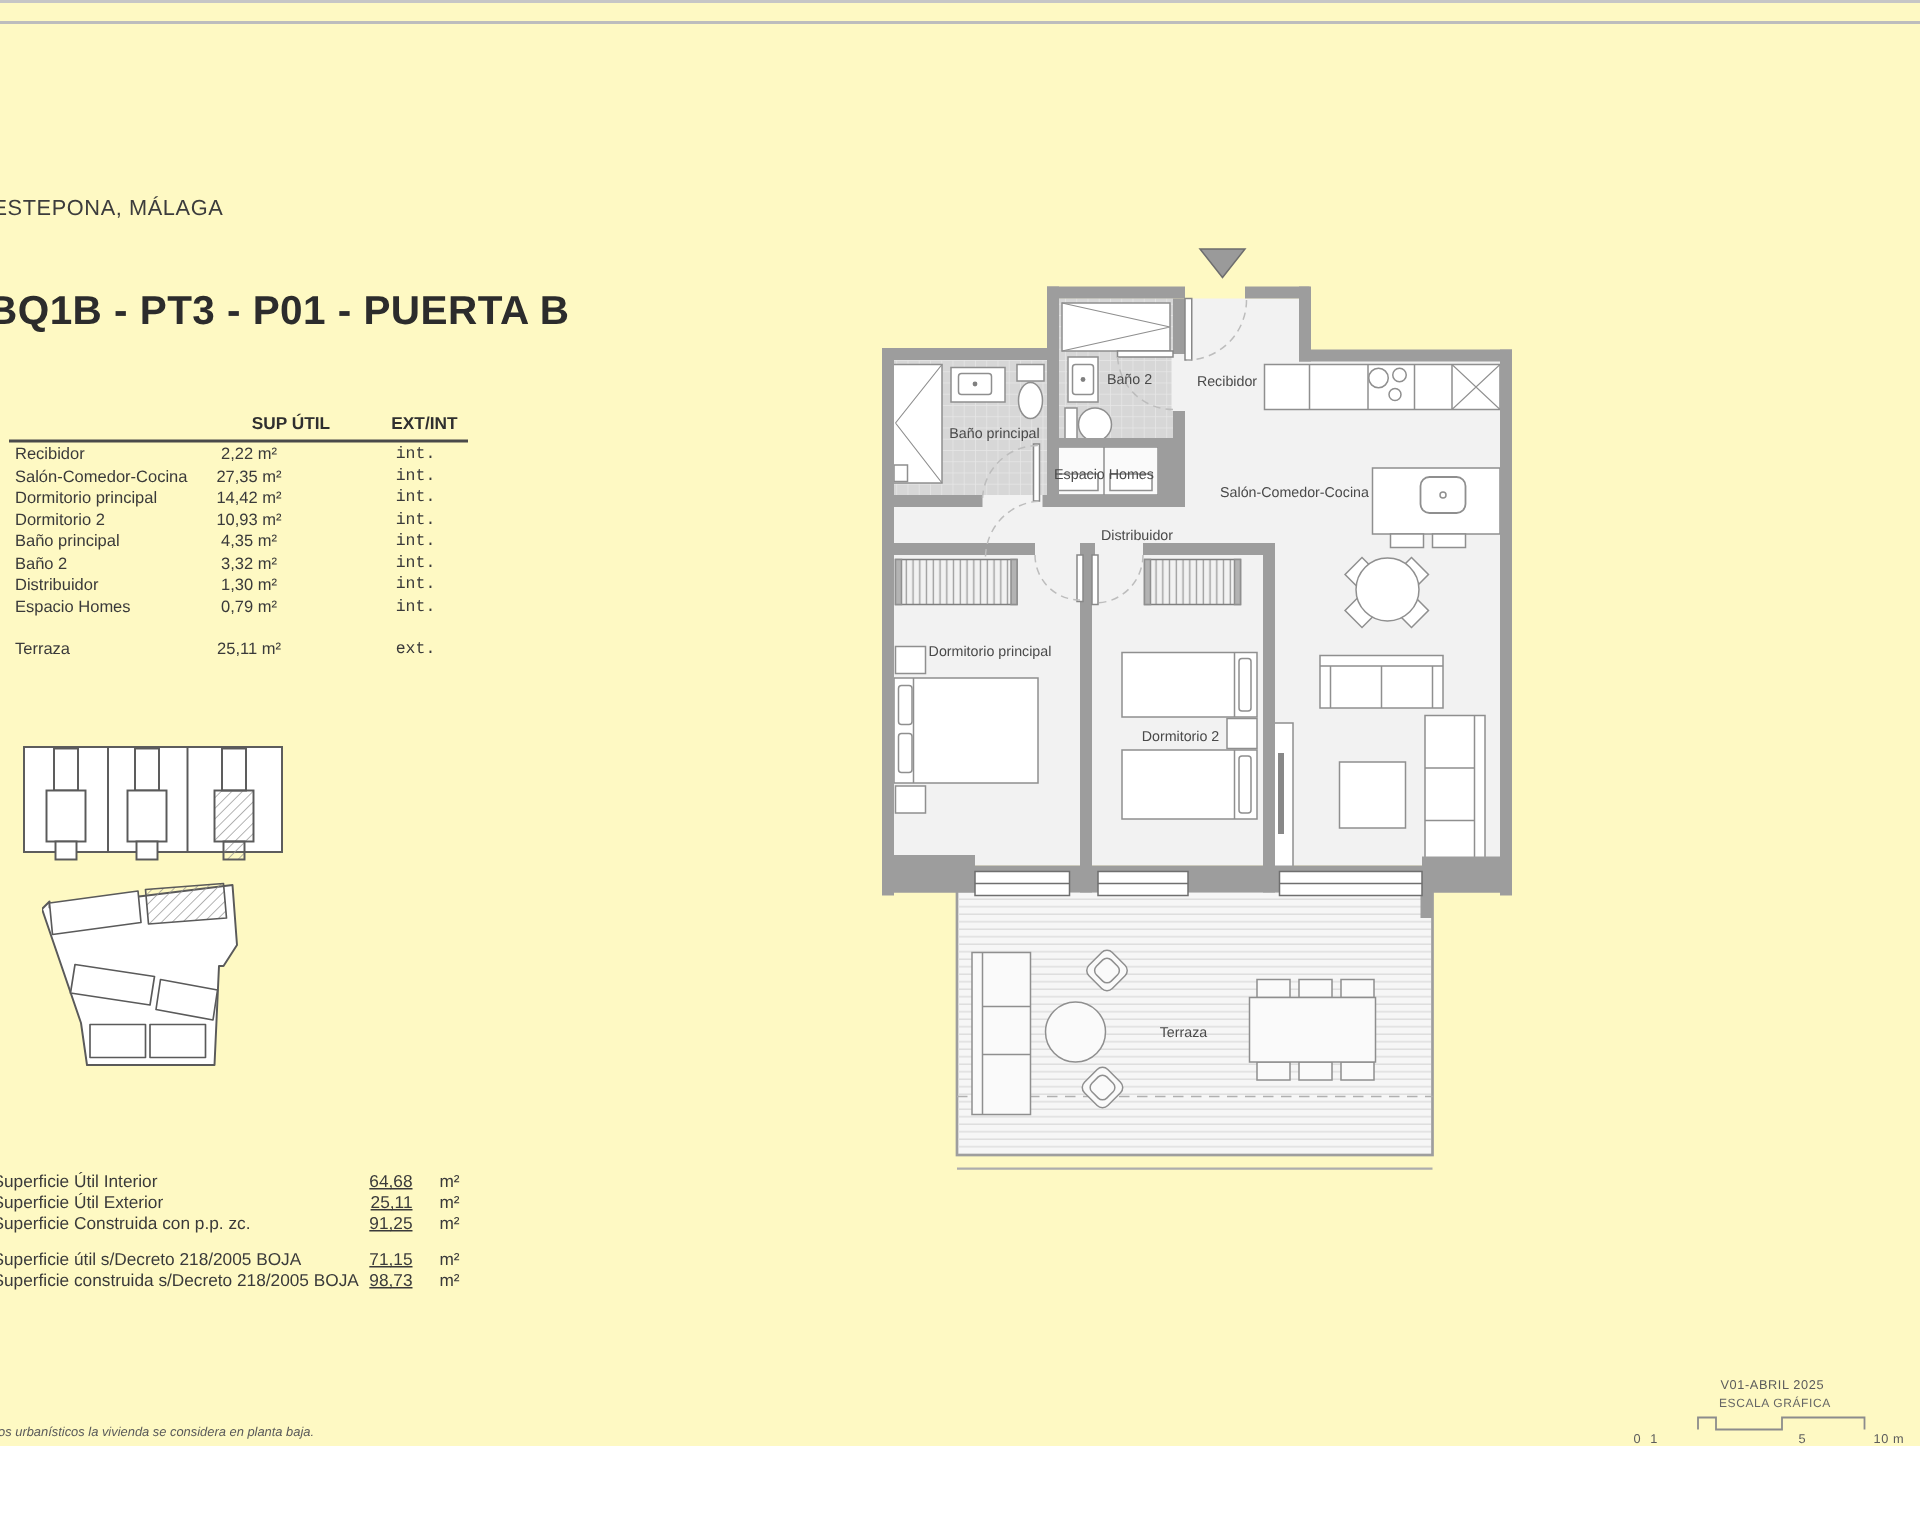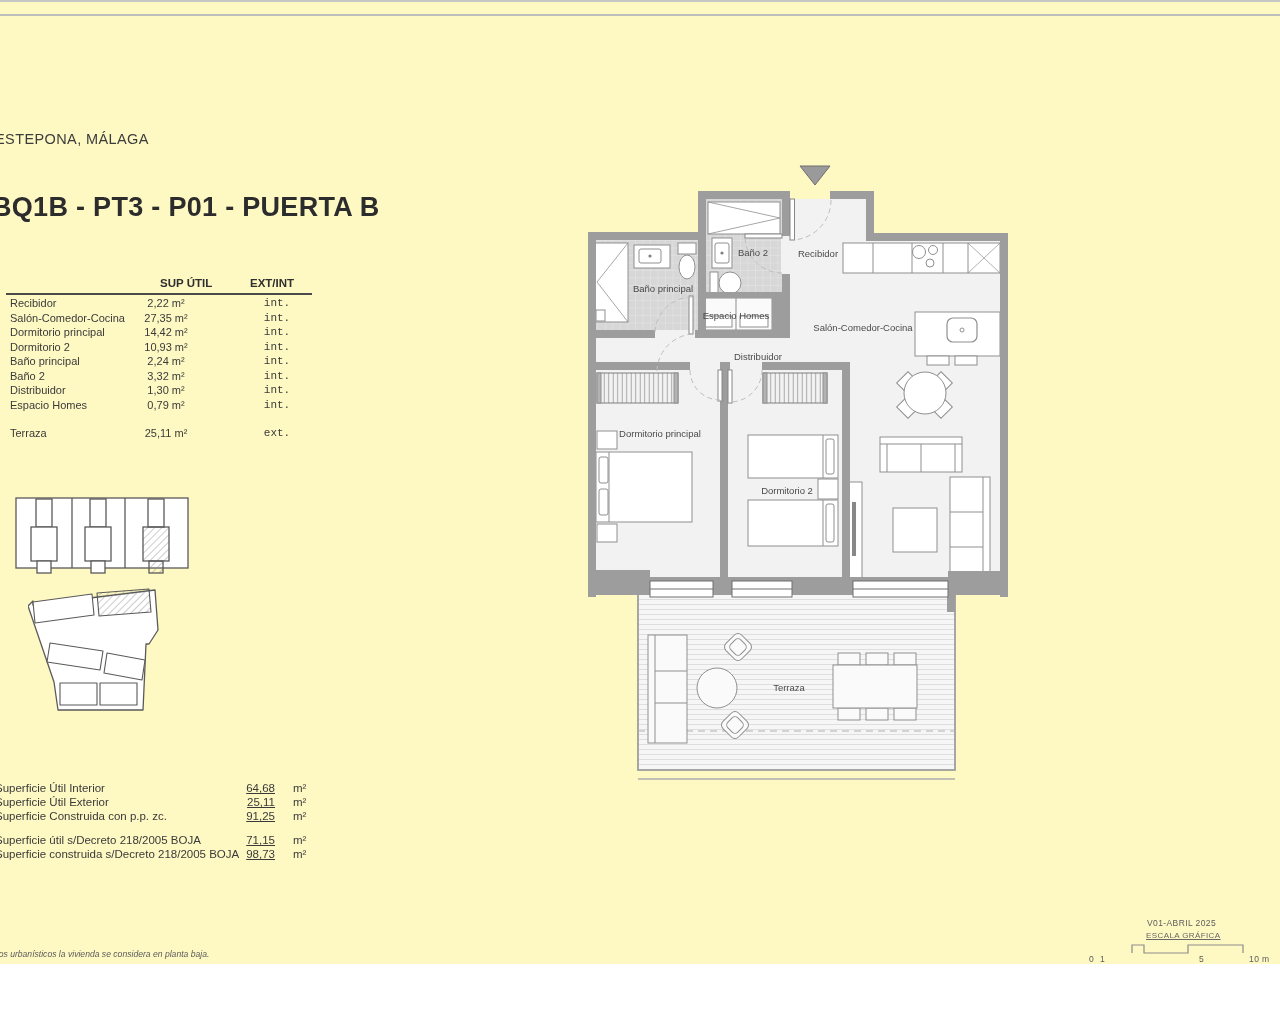--- a/index.html
+++ b/index.html
@@ -4,21 +4,21 @@
 <style>
   * { margin:0; padding:0; box-sizing:border-box; }
   html,body { background:#fff; }
   body { font-family:"Liberation Sans", sans-serif; }
   #page { position:relative; width:1280px; height:964px; background:#fef9c3; overflow:hidden; color:#383838; }
   .abs { position:absolute; }
   .hline { position:absolute; left:0; width:1280px; background:#c6c6c6; }
   .loc { top:131px; left:-5px; font-size:14.5px; letter-spacing:.4px; color:#3c3c3c; white-space:nowrap; }
   .title { top:192px; left:-8px; font-size:27px; font-weight:bold; color:#2c2c2c; letter-spacing:.3px; white-space:nowrap; }
   
-  .th { position:absolute; font-size:11.5px; font-weight:bold; color:#2f2f2f; text-align:left; }
+  .th { position:absolute; font-size:11.5px; font-weight:bold; color:#2f2f2f; text-align:right; }
   .tline { position:absolute; left:6px; top:293px; width:306px; height:1.5px; background:#4a4a4a; }
   .trow { position:absolute; height:14.5px; font-size:11px; color:#3a3a3a; }
   .trow .nm { position:absolute; left:10px; white-space:nowrap; }
   .trow .ar { position:absolute; left:120px; width:92px; text-align:center; }
   .trow .ty { position:absolute; left:252px; width:50px; text-align:center;font-family:Liberation Mono, monospace; }
   
   .srow { position:absolute; height:13px; font-size:11.5px; color:#3a3a3a; }
   .srow .lb { position:absolute; left:-5px; white-space:nowrap; }
   .srow .vl { position:absolute; left:178px; width:97px; text-align:right;text-decoration:underline; }
   .srow .un { position:absolute; left:293px; }
@@ -59,21 +59,21 @@
       <span class="ar">14,42 m²</span>
       <span class="ty">int.</span>
     </div>
     <div class="trow" style="top:340.5px;left:0;width:320px;">
       <span class="nm">Dormitorio 2</span>
       <span class="ar">10,93 m²</span>
       <span class="ty">int.</span>
     </div>
     <div class="trow" style="top:355px;left:0;width:320px;">
       <span class="nm">Baño principal</span>
-      <span class="ar">2,24 m²</span>
+      <span class="ar">4,35 m²</span>
       <span class="ty">int.</span>
     </div>
     <div class="trow" style="top:369.5px;left:0;width:320px;">
       <span class="nm">Baño 2</span>
       <span class="ar">3,32 m²</span>
       <span class="ty">int.</span>
     </div>
     <div class="trow" style="top:384px;left:0;width:320px;">
       <span class="nm">Distribuidor</span>
       <span class="ar">1,30 m²</span>
@@ -405,21 +405,21 @@
       <span class="un">m²</span>
     </div>
     <div class="srow" style="top:848px;left:0;width:330px;">
       <span class="lb">Superficie construida s/Decreto 218/2005 BOJA</span>
       <span class="vl">98,73</span>
       <span class="un">m²</span>
     </div>
   </div>
 
   <div class="tb" style="top:918px;left:1134px;">V01-ABRIL 2025</div>
-  <div class="tb" style="top:931px;left:1133px;font-size:8px;color:#666;text-decoration:underline;">ESCALA GRÁFICA</div>
+  <div class="tb" style="top:931px;left:1133px;font-size:8px;color:#666;">ESCALA GRÁFICA</div>
   <svg class="abs" style="left:1131px;top:942px;" width="122" height="13" viewBox="0 0 122 13">
     <polyline points="1,11 1,3 13,3 13,11 57,11 57,3 112,3 112,11" fill="none" stroke="#8c8c8c" stroke-width="1.2"></polyline>
   </svg>
   <div class="tb" style="top:954px;left:1076px;letter-spacing:2px;">0 1</div>
   <div class="tb" style="top:954px;left:1186px;">5</div>
   <div class="tb" style="top:954px;left:1236px;">10 m</div>
 
   <div class="foot" style="top:949px;left:-8px;">ctos urbanísticos la vivienda se considera en planta baja.</div>
   <div class="foot" style="top:972px;left:-8px;">nte plano no es definitivo, ya que ha sido elaborado conforme al Proyecto Básico del Edificio y, por tanto, Neinor Homes se reserva la facultad de incluir las modificaciones necesarias por exigencias técnicas y/o jurídicas u ordenadas por cualesquiera administraciones u organismos públicos, ajustándolo en todo caso al Proyecto de Ejecuc</div>
   <div class="foot" style="top:985px;left:-8px;">mentos accesorios (por ejemplo, el mobiliario, incluido el de la cocina), son meramente ilustrativos. Los giros de puertas y la distribución de aparatos sanitarios no son vinculantes. Las superficies expresadas son aproximadas, pudiendo experimentar modificaciones por razones de índole técnicas y/o legal en el desarrollo de la ejecución de</div>

